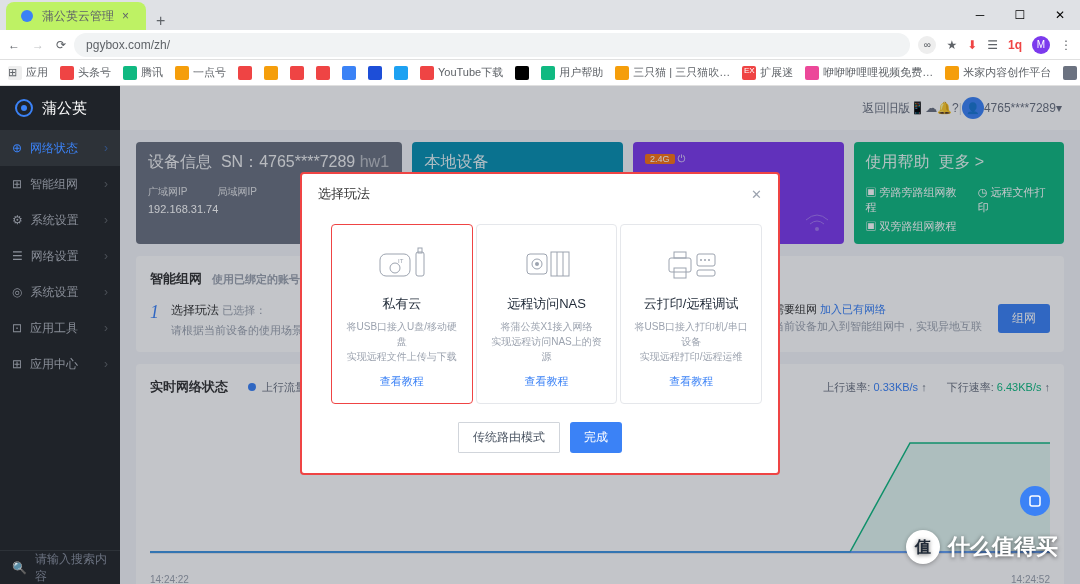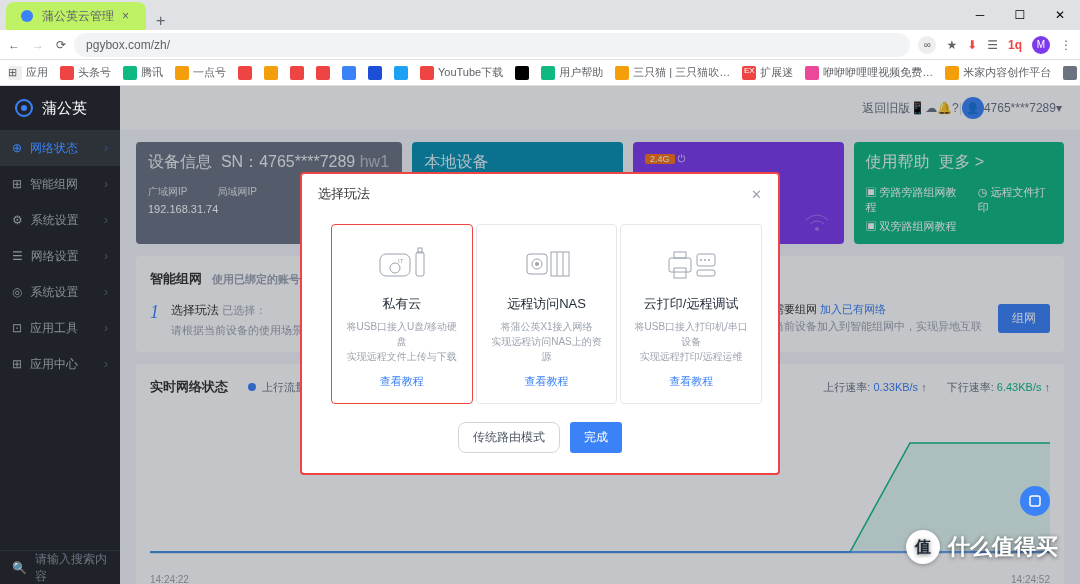--- a/index.html
+++ b/index.html
@@ -70,21 +70,21 @@
 .modal-h { height: 40px; display: flex; align-items: center; padding: 0 16px; font-size: 13px; justify-content: space-between; }
 .modal-body { padding: 10px 16px 0; }
 .opt-row { display: flex; gap: 3px; margin-left: 13px; }
 .opt-card { flex: 1; border: 1px solid #e5e7eb; border-radius: 4px; padding: 18px 10px 14px; text-align: center; }
 .opt-card.sel { border: 1px solid #ef4444; }
 .opt-ic { height: 42px; display: flex; align-items: center; justify-content: center; margin-bottom: 10px; color: #6b7280; }
 .opt-t { font-size: 13px; color: #1f2937; }
 .opt-d { font-size: 10px; color: #9ca3af; margin-top: 6px; line-height: 1.5; }
 .opt-link { font-size: 11px; color: #3b82f6; margin-top: 10px; display: inline-block; }
 .modal-f { padding: 18px 0 20px; display: flex; gap: 10px; justify-content: center; }
-.btn-outline { background: #fff; border: 1px solid #d1d5db; padding: 6px 14px; border-radius: 8px; font-size: 12px; color: #4b5563; }
+.btn-outline { background: #fff; border: 1px solid #d1d5db; padding: 6px 14px; border-radius: 1px; font-size: 12px; color: #4b5563; }
 
 
 .wm { position: fixed; right: 22px; bottom: 20px; display: flex; align-items: center; gap: 8px; color: #fff; font-size: 22px; font-weight: 700; text-shadow: 0 1px 4px rgba(0,0,0,.6); }
 .wm-badge { width: 34px; height: 34px; border-radius: 50%; background: #fff; color: #1f2937; display: flex; align-items: center; justify-content: center; font-size: 16px; box-shadow: 0 1px 4px rgba(0,0,0,.3); }
 .fab { position: fixed; right: 30px; bottom: 68px; width: 30px; height: 30px; border-radius: 50%; background: #3b82f6; display: flex; align-items: center; justify-content: center; color: #fff; }
 </style>
 </head>
 <body>
 
 <div class="browser-top">

